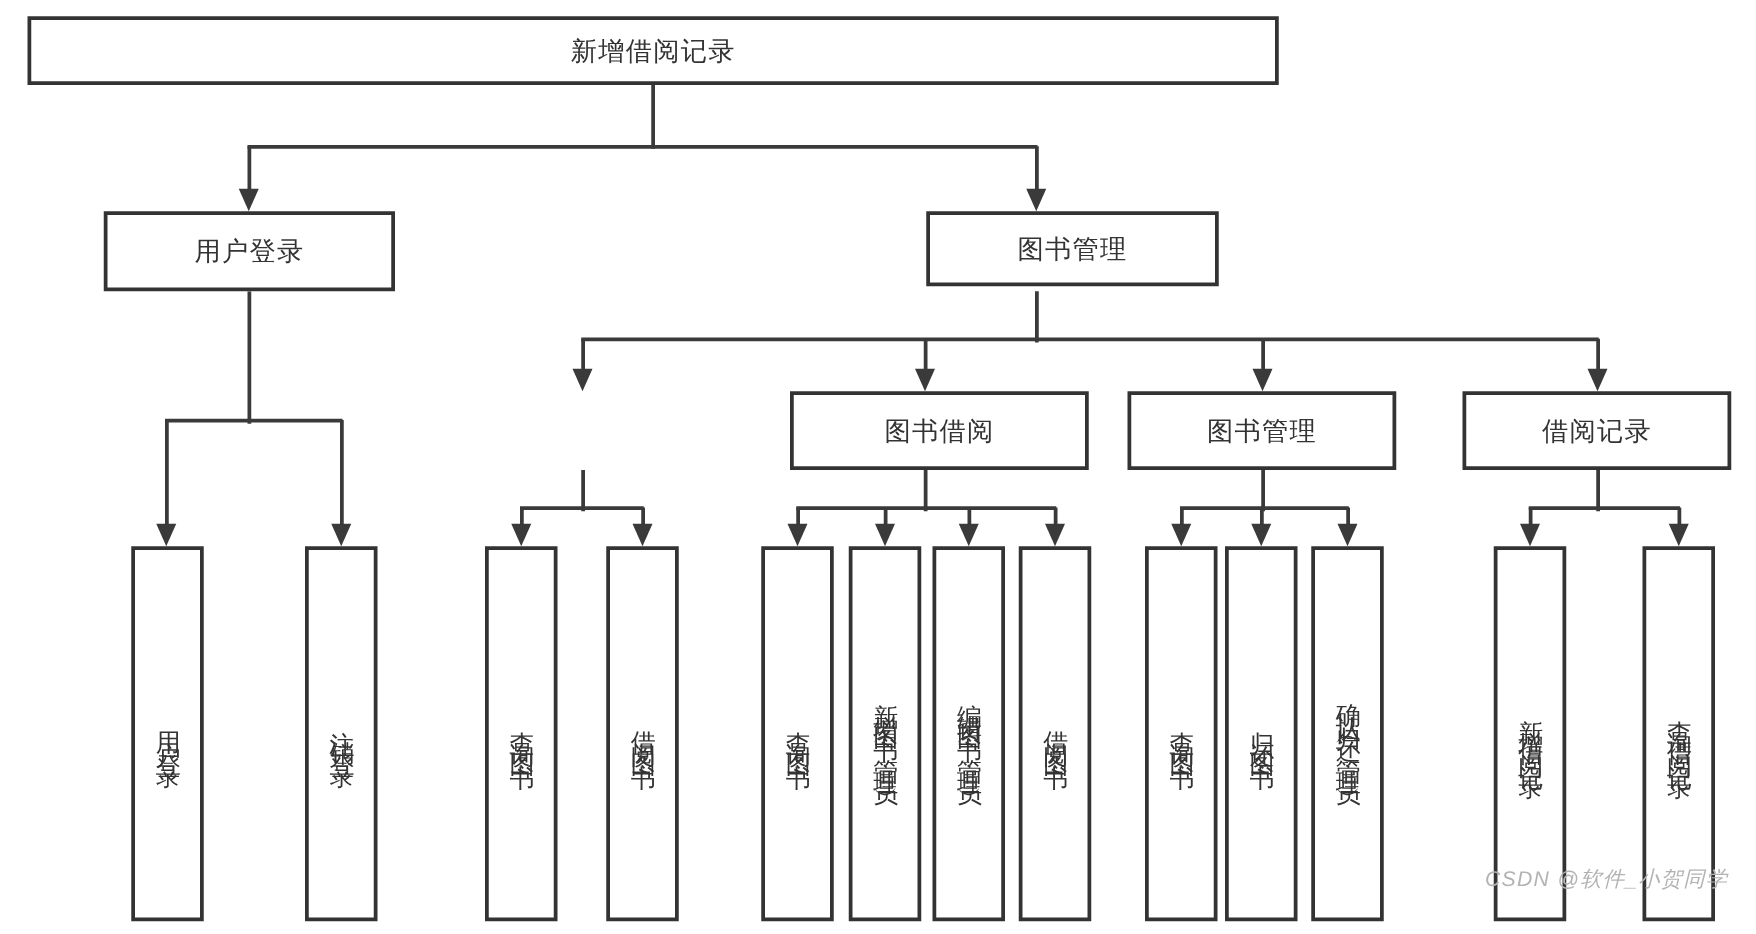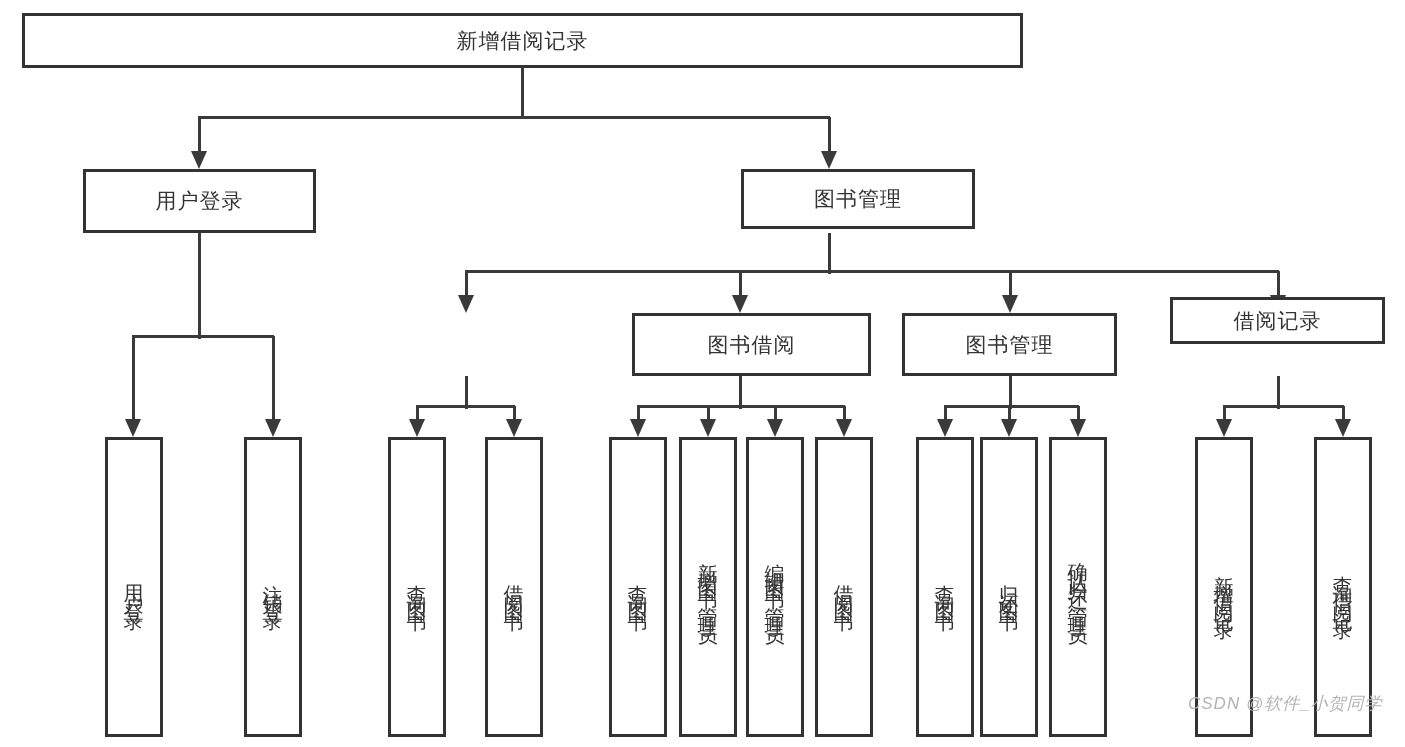--- a/index.html
+++ b/index.html
@@ -67,21 +67,21 @@
 
 <div class="stage">
 
   <div class="node" style="left:22px; top:13px; width:1001px; height:55px;">新增借阅记录</div>
 
   <div class="node" style="left:83px; top:169px; width:233px; height:64px;">用户登录</div>
   <div class="node" style="left:741px; top:169px; width:234px; height:60px;">图书管理</div>
 
   <div class="node" style="left:632px; top:313px; width:239px; height:63px;">图书借阅</div>
   <div class="node" style="left:902px; top:313px; width:215px; height:63px;">图书管理</div>
-  <div class="node" style="left:1170px; top:297px; width:215px; height:47px;">借阅记录</div>
+  <div class="node" style="left:1170px; top:313px; width:215px; height:63px;">借阅记录</div>
 
   <div class="node leaf" style="left:105px; top:437px; width:58px; height:300px;">用户登录</div>
   <div class="node leaf" style="left:244px; top:437px; width:58px; height:300px;">注销登录</div>
 
   <div class="node leaf" style="left:388px; top:437px; width:58px; height:300px;">查询图书</div>
   <div class="node leaf" style="left:485px; top:437px; width:58px; height:300px;">借阅图书</div>
 
   <div class="node leaf" style="left:609px; top:437px; width:58px; height:300px;">查询图书</div>
   <div class="node leaf" style="left:679px; top:437px; width:58px; height:300px;">新增图书（管理员）</div>
   <div class="node leaf" style="left:746px; top:437px; width:58px; height:300px;">编辑图书（管理员）</div>

